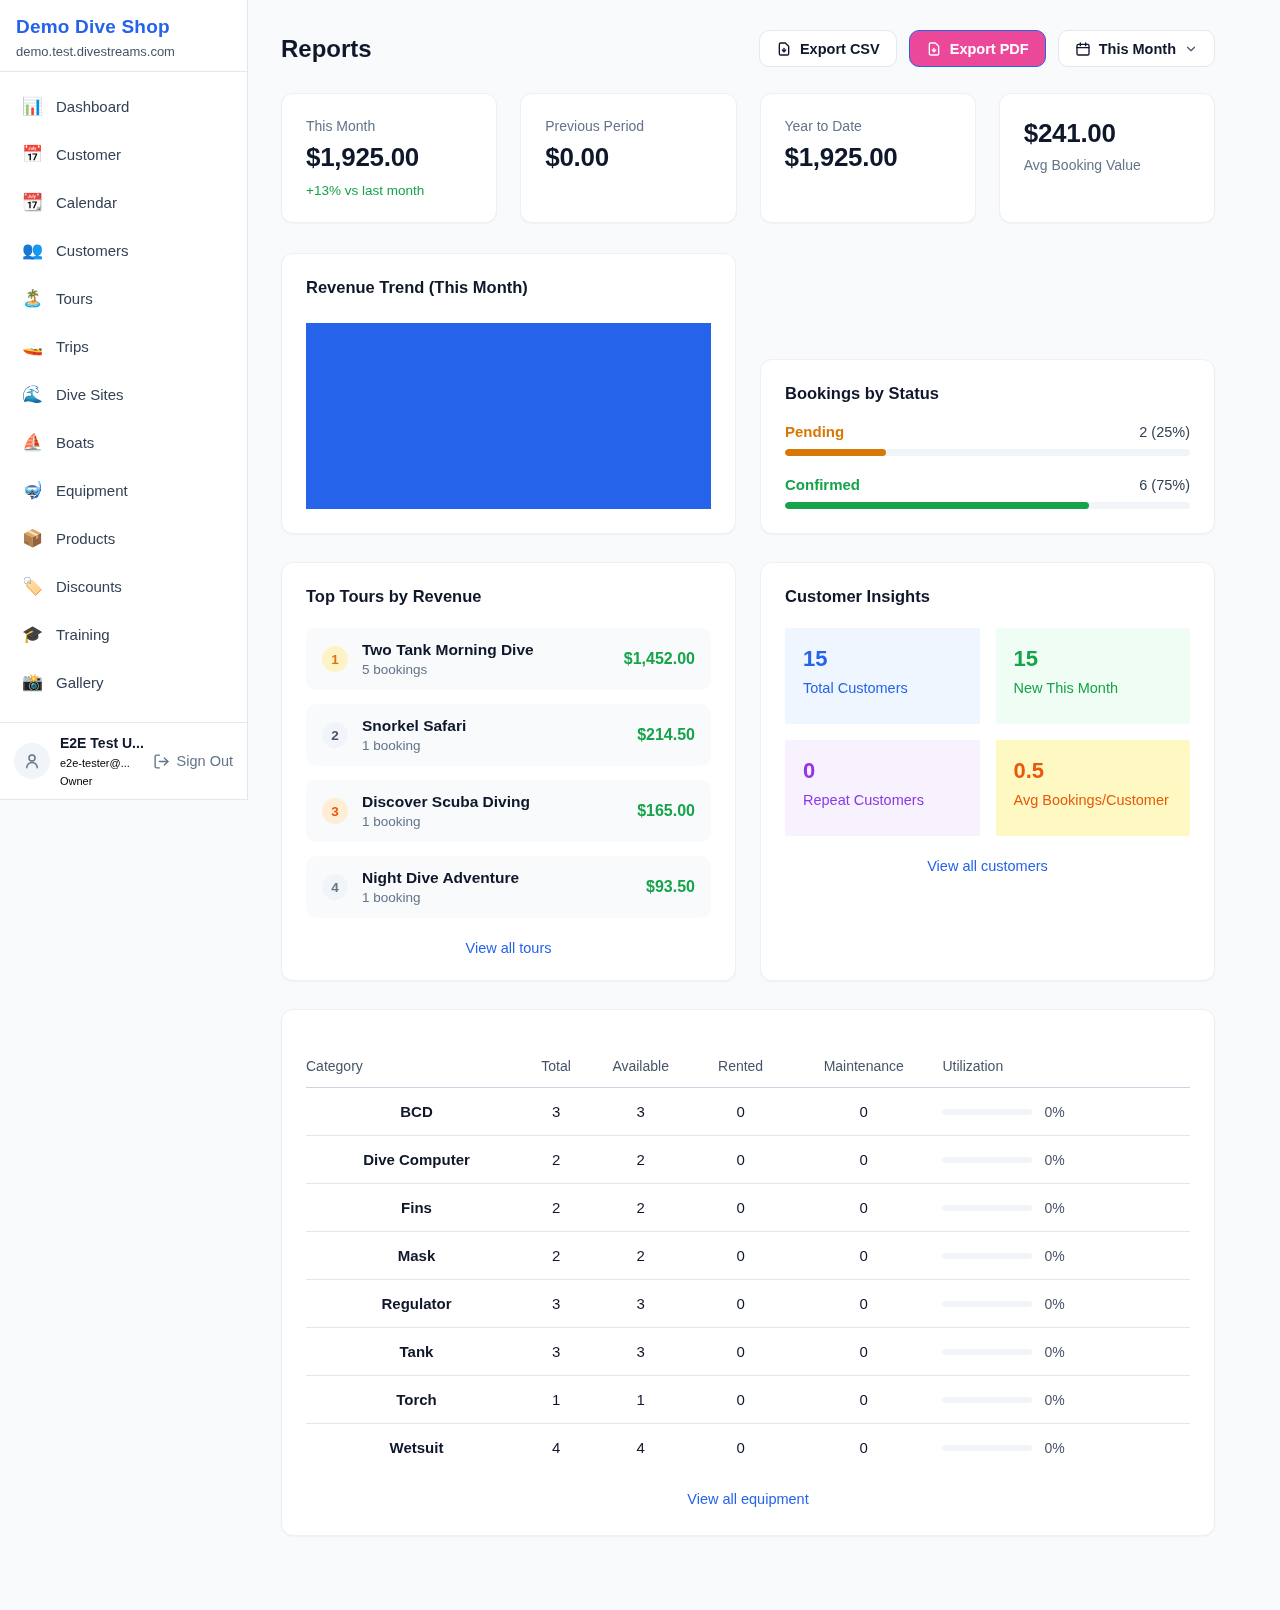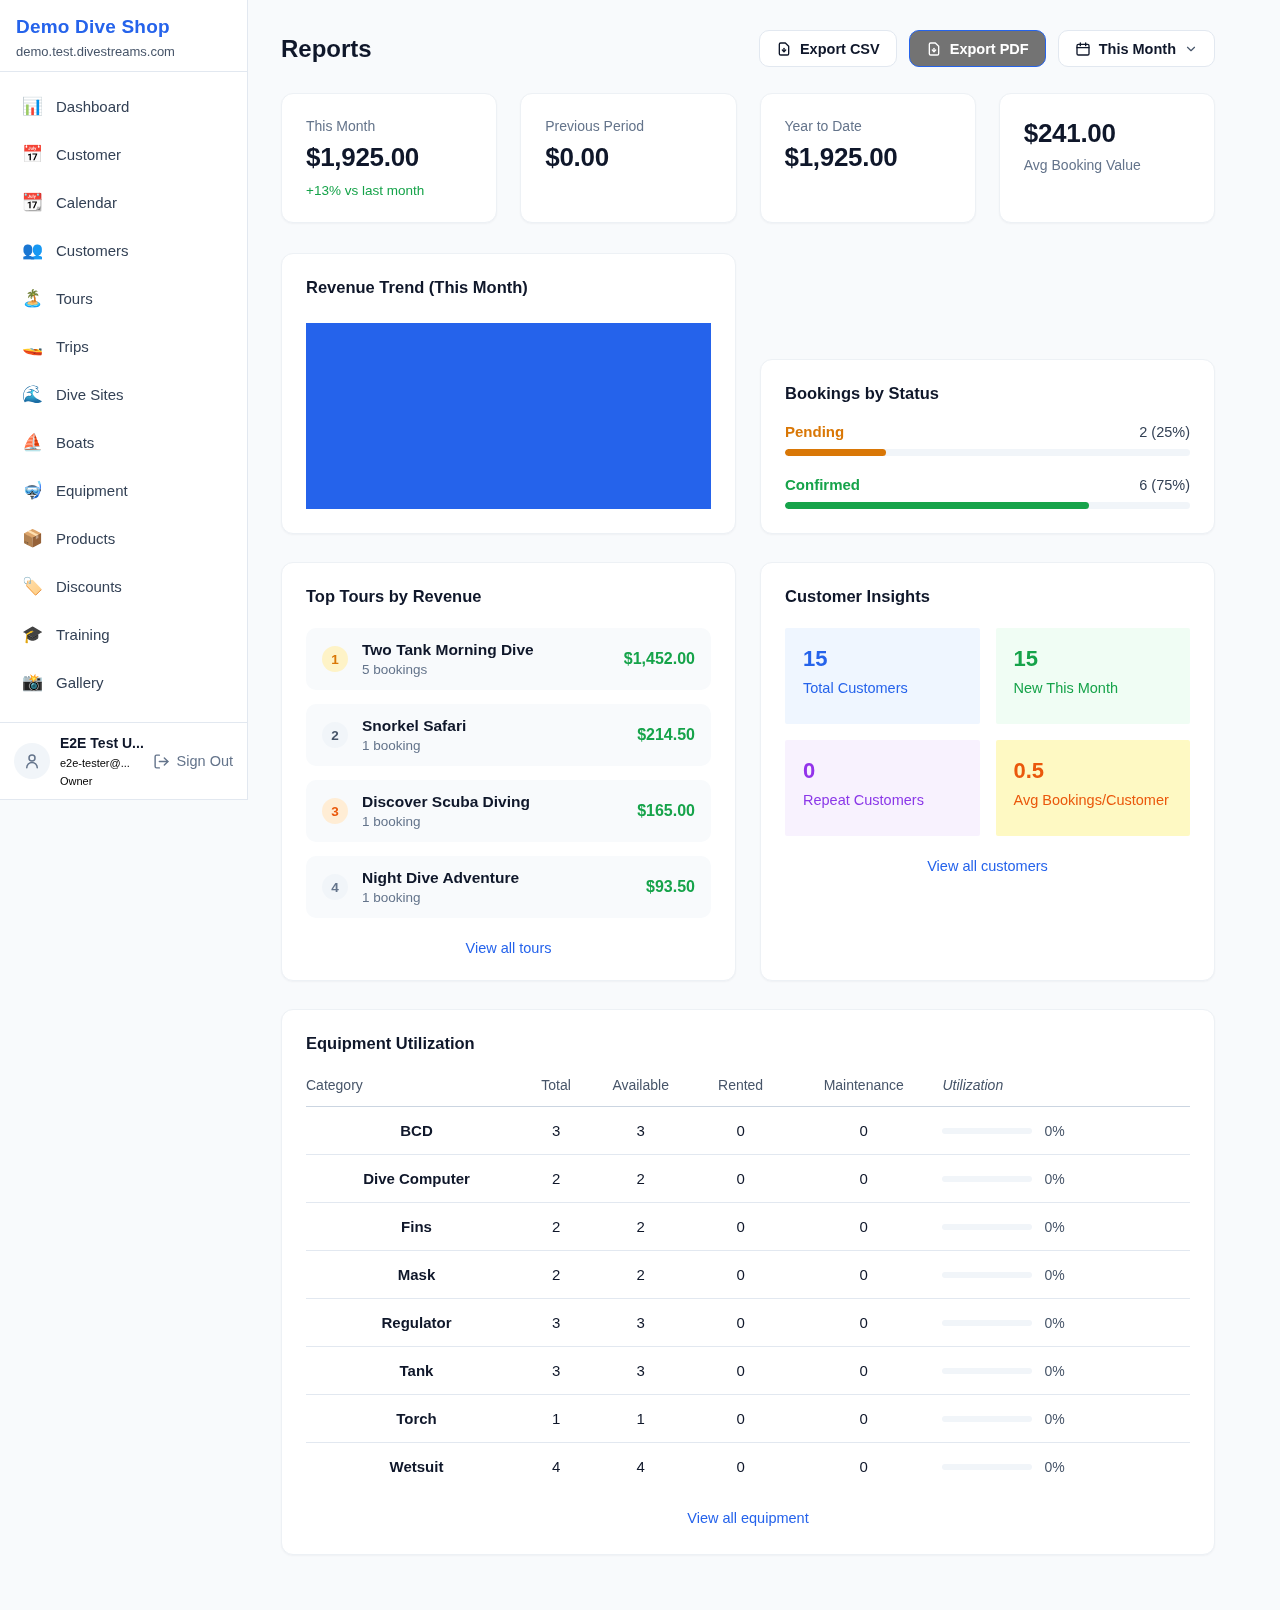--- a/index.html
+++ b/index.html
@@ -44,21 +44,21 @@
   .main { margin-left:248px; padding:30px 65px 75px 33px; }
   .topbar { display:flex; align-items:center; justify-content:space-between; margin-bottom:26px; }
   .page-title { font-size:24px; font-weight:800; color:#0F172A; }
   .actions { display:flex; gap:12px; }
   .btn {
     display:flex; align-items:center; gap:8px;
     height:37px; padding:0 16px; border-radius:10px; font-size:14.5px; font-weight:600;
     font-family:"Liberation Sans", sans-serif;
     background:#FFFFFF; border:1px solid #E2E8F0; color:#0F172A; cursor:pointer;
   }
-  .btn-primary { background:#737373; border-color:#2563EB; color:#FFFFFF; }
+  .btn-primary { background:#ec4899; border-color:#2563EB; color:#FFFFFF; }
   .btn svg { display:block; }
   
   .card {
     background:#FFFFFF; border:1px solid #EDF1F5; border-radius:12px;
     box-shadow:0 1px 2px rgba(15,23,42,.04); padding:24px;
   }
   .card h2 { font-size:16.5px; font-weight:700; color:#0F172A; }
   .stats-row { display:flex; gap:23px; margin-bottom:30px; }
   .stat-card { flex:1; min-height:125px; }
   .stat-label { font-size:14px; color:#64748B; }
@@ -115,21 +115,21 @@
   .tile.t-purple { background:#F8F2FE; } .tile.t-purple .tile-value { color:#9333EA; } .tile.t-purple .tile-label { color:#8B38E8; }
   .tile.t-orange { background:#fef9c3; } .tile.t-orange .tile-value, .tile.t-orange .tile-label { color:#EA580C; }
   
   .equipment-card { width:934px; }
   table.equip { width:100%; border-collapse:collapse; margin-top:14px; }
   table.equip th {
     font-size:14px; font-weight:400; color:#475569; text-align:center;
     padding:10px 0 13px 0; border-bottom:1px solid #CBD5E1;
   }
   table.equip th:first-child { text-align:left; width:25%; }
-  table.equip th:last-child { text-align:left; width:28%;font-style:italic; }
+  table.equip th:last-child { text-align:left; width:28%; }
   table.equip td {
     padding:15px 0; border-bottom:1px solid #E2E8F0; font-size:15px; text-align:center; color:#0F172A;
   }
   table.equip tr:last-child td { border-bottom:none; }
   td.cat { text-align:left; font-weight:600; font-size:15.5px; }
   td.c-avail { color:#16A34A; }
   td.c-rent { color:#2563EB; }
   td.c-maint { color:#EA580C; }
   td.c-util { text-align:left; }
   .u-wrap { display:flex; align-items:center; gap:12px; }
@@ -368,21 +368,20 @@
         <div class="tile t-orange">
           <div class="tile-value">0.5</div>
           <div class="tile-label">Avg Bookings/Customer</div>
         </div>
       </div>
       <a class="card-link">View all customers</a>
     </div>
   </section>
 
   <section class="card equipment-card">
-    <h2>Equipment Utilization</h2>
     <table class="equip">
       <thead>
         <tr>
           <th>Category</th>
           <th>Total</th>
           <th>Available</th>
           <th>Rented</th>
           <th>Maintenance</th>
           <th>Utilization</th>
         </tr>

